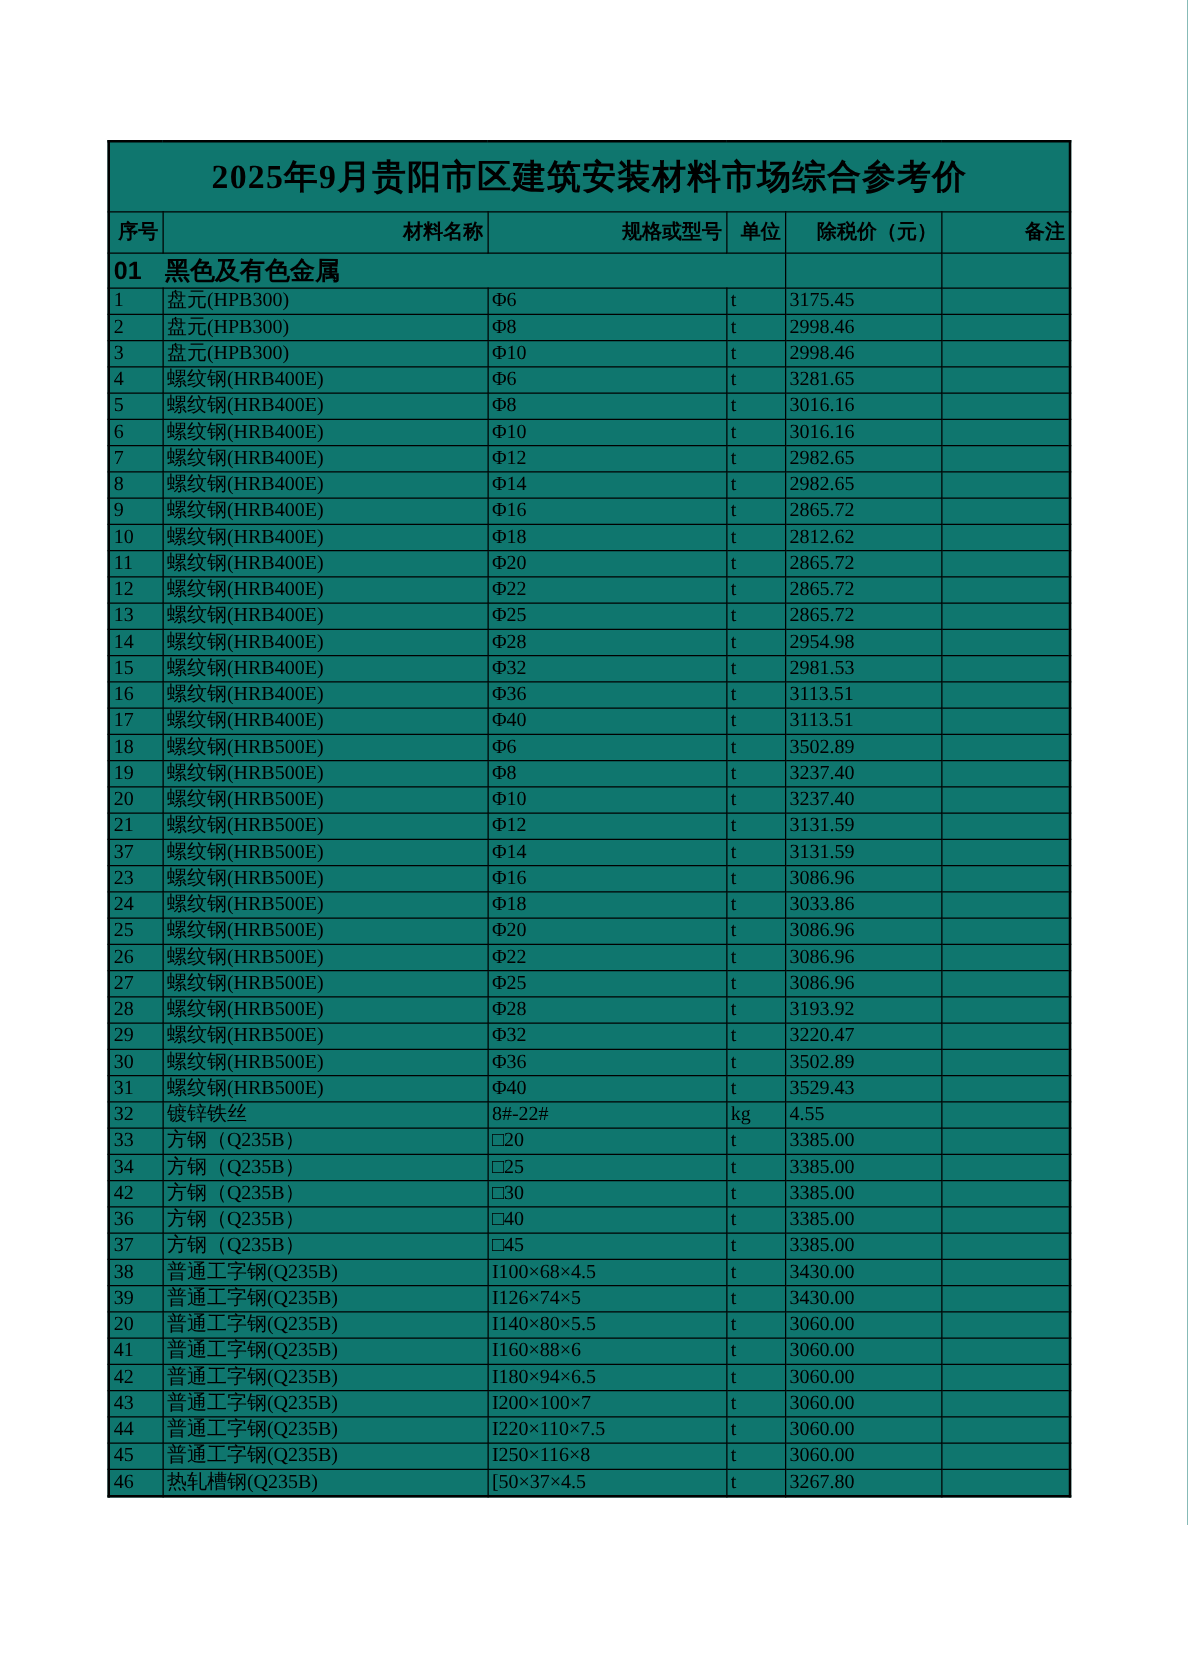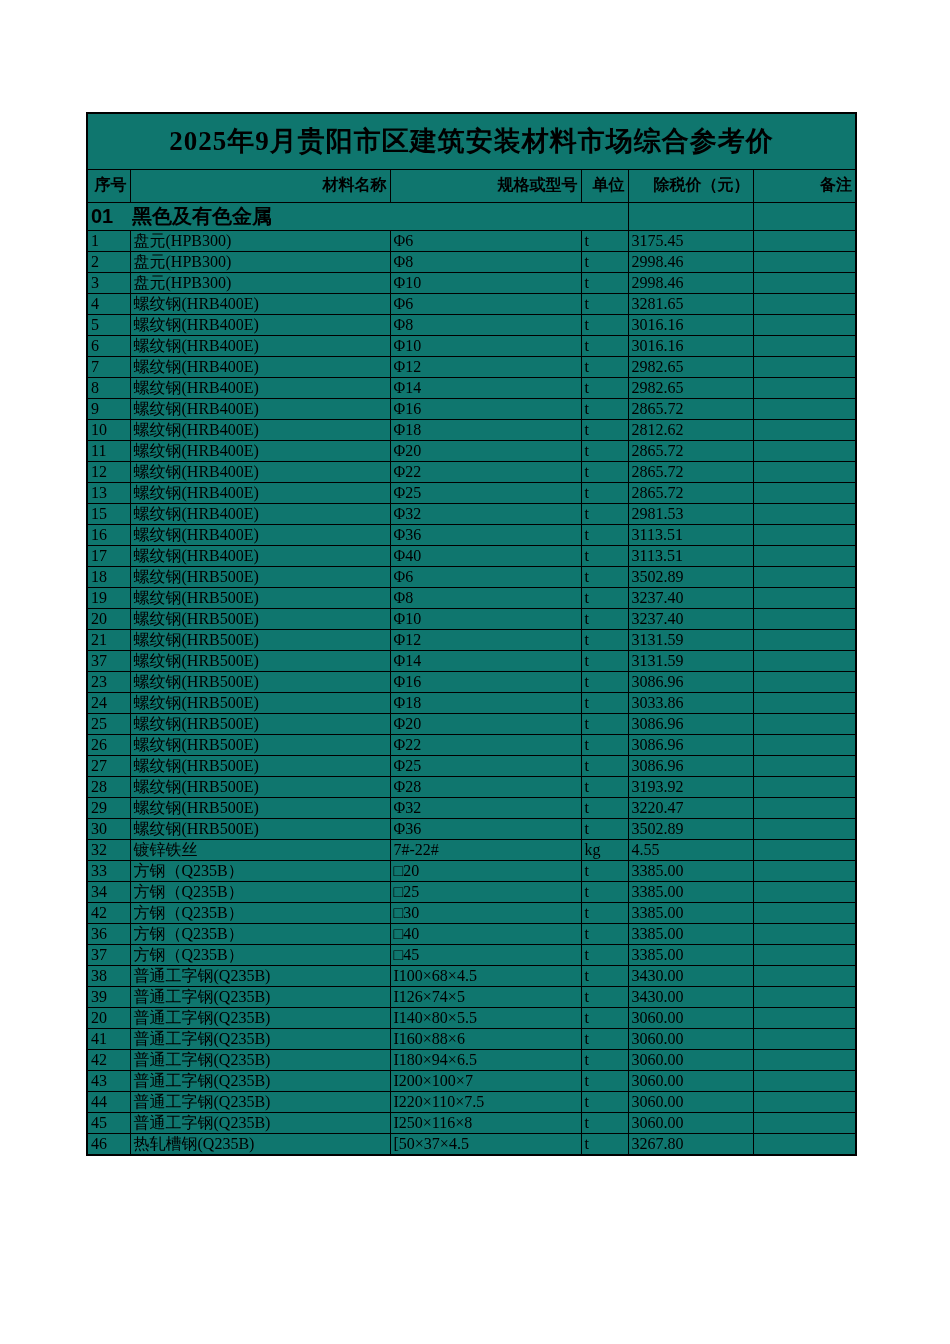--- a/index.html
+++ b/index.html
@@ -164,20 +164,28 @@
   </tr>
         <tr class="data-row">
     <td>13</td>
     <td>螺纹钢(HRB400E)</td>
     <td>Φ25</td>
     <td>t</td>
     <td>2865.72</td>
     <td></td>
   </tr>
         <tr class="data-row">
+    <td>14</td>
+    <td>螺纹钢(HRB400E)</td>
+    <td>Φ28</td>
+    <td>t</td>
+    <td>2954.98</td>
+    <td></td>
+  </tr>
+        <tr class="data-row">
     <td>15</td>
     <td>螺纹钢(HRB400E)</td>
     <td>Φ32</td>
     <td>t</td>
     <td>2981.53</td>
     <td></td>
   </tr>
         <tr class="data-row">
     <td>16</td>
     <td>螺纹钢(HRB400E)</td>
@@ -289,26 +297,34 @@
     <td>t</td>
     <td>3220.47</td>
     <td></td>
   </tr>
         <tr class="data-row">
     <td>30</td>
     <td>螺纹钢(HRB500E)</td>
     <td>Φ36</td>
     <td>t</td>
     <td>3502.89</td>
+    <td></td>
+  </tr>
+        <tr class="data-row">
+    <td>31</td>
+    <td>螺纹钢(HRB500E)</td>
+    <td>Φ40</td>
+    <td>t</td>
+    <td>3529.43</td>
     <td></td>
   </tr>
         <tr class="data-row">
     <td>32</td>
     <td>镀锌铁丝</td>
-    <td>7#-22#</td>
+    <td>8#-22#</td>
     <td>kg</td>
     <td>4.55</td>
     <td></td>
   </tr>
         <tr class="data-row">
     <td>33</td>
     <td>方钢（Q235B）</td>
     <td>□20</td>
     <td>t</td>
     <td>3385.00</td>

